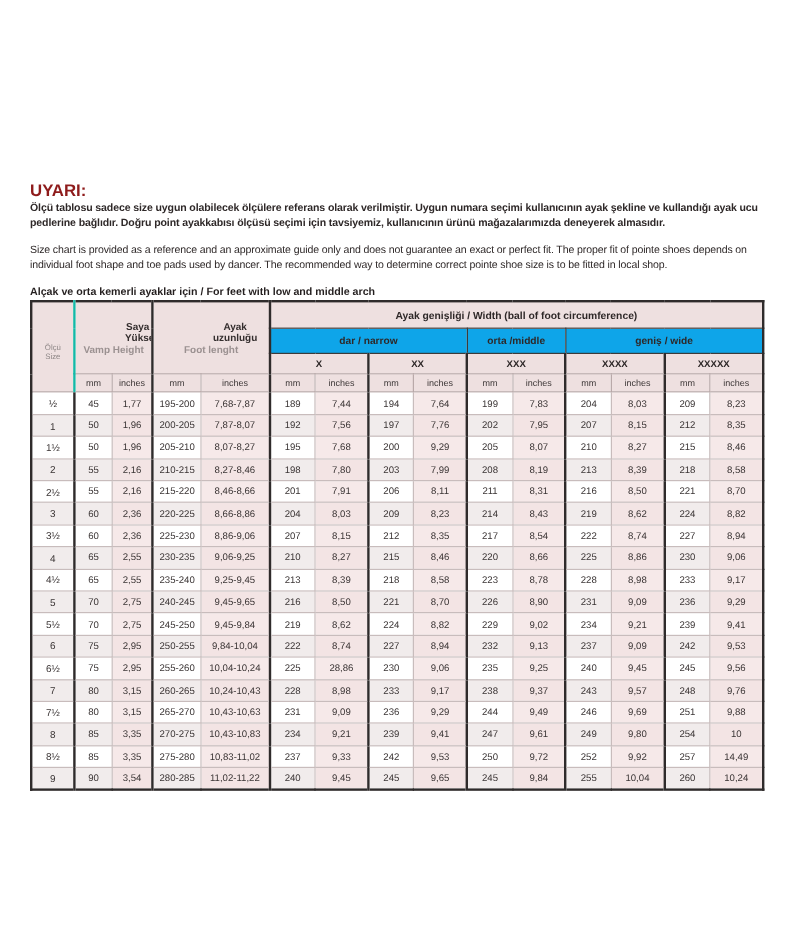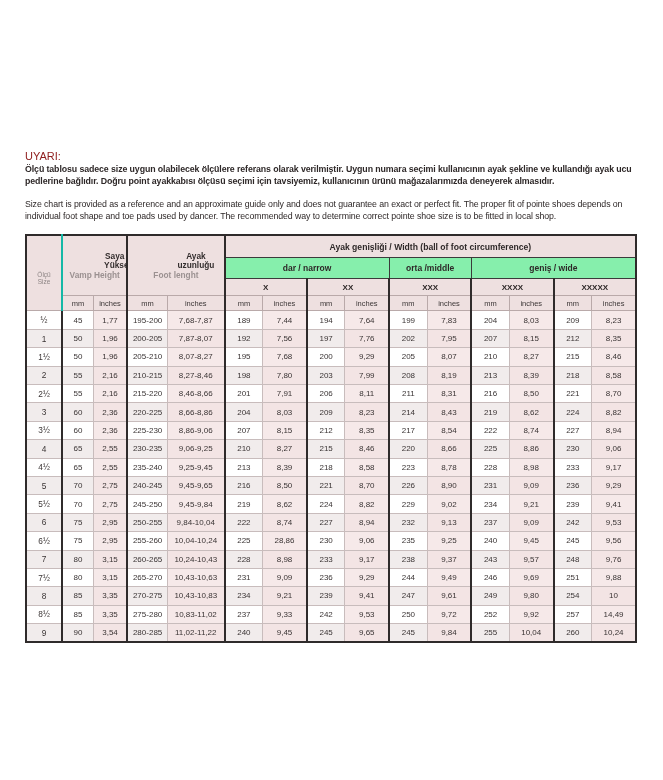--- a/index.html
+++ b/index.html
@@ -6,21 +6,21 @@
   .page{
     position:relative;
     width:663px;height:780px;
     background:#ffffff;
     font-family:"Liberation Sans","DejaVu Sans",sans-serif;
     color:#2e2828;
     overflow:hidden;
   }
   .content{position:absolute;left:25px;top:150px;width:614px;}
   .red-heading{
-    color:#8e1b1b;font-weight:normal;font-size:11px;letter-spacing:0;
+    color:#8e1b1b;font-weight:bold;font-size:14px;letter-spacing:0;
     margin:0 0 2px 0;
   }
   .para{
     font-size:8.8px;line-height:1.32;letter-spacing:-0.1px;
     margin:0 0 12px 0;color:#2e2828;
   }
   .para.bold{font-weight:bold;}
   .arch-heading{
     font-size:8.9px;font-weight:bold;color:#241f1f;margin:10px 0 2px 0;
   }
@@ -34,21 +34,21 @@
     font-size:8px;color:#3a3434;
     border:2px solid #2f2b2b;
   }
   .size-table th,.size-table td{
     padding:0 1px;text-align:center;vertical-align:middle;
     overflow:hidden;
   }
   
   .size-table thead th{background:#eee0e0;font-weight:bold;border:1px solid #b9a9a9;}
   .size-table thead tr.h1 th{height:21px;}
-  .size-table thead tr.h2 th{height:20px;background:#86efac;border:1px solid #3b3b3b;font-weight:bold;font-size:8.5px;color:#2e2828;}
+  .size-table thead tr.h2 th{height:20px;background:#0ea5e9;border:1px solid #3b3b3b;font-weight:bold;font-size:8.5px;color:#2e2828;}
   .size-table thead tr.h3 th{height:16px;font-size:8px;color:#2e2828;}
   .size-table thead tr.h4 th{height:14px;font-weight:normal;font-size:7.5px;color:#3d3737;}
   .size-table thead th.grp{border-right:2px solid #2f2b2b;}
   .size-table thead th.size-h{border-right:2px solid #14b8a6;font-size:6.8px;line-height:1.15;margin-top:32px;}
   .size-table thead th.size-h .t1{font-weight:bold;color:#332d2d;}
   .size-table thead th.size-h .t2{font-weight:normal;color:#8d8585;font-size:6.5px;}
   .size-table thead th .t1{font-size:8.3px;color:#332d2d;line-height:1.15;padding-left:40px;}
   .size-table thead th .t2{font-size:8.3px;color:#9b9191;font-weight:bold;line-height:1.15;}
   .size-table thead th.width-title{font-size:8.6px;color:#2e2828;border-bottom:1px solid #3b3b3b;}
   
@@ -67,20 +67,21 @@
 <body>
 
 <div class="page">
   <div class="content">
 
     <p class="red-heading">UYARI:</p>
     <p class="para bold">Ölçü tablosu sadece size uygun olabilecek ölçülere referans olarak verilmiştir. Uygun numara seçimi kullanıcının ayak şekline ve kullandığı ayak ucu pedlerine bağlıdır. Doğru point ayakkabısı ölçüsü seçimi için tavsiyemiz, kullanıcının ürünü mağazalarımızda deneyerek almasıdır.</p>
 
     <p class="para">Size chart is provided as a reference and an approximate guide only and does not guarantee an exact or perfect fit. The proper fit of pointe shoes depends on  individual foot shape and toe pads used by dancer. The recommended way to determine correct pointe shoe size is to be fitted in local shop.</p>
 
+    <p class="arch-heading">Alçak ve orta kemerli ayaklar için / For feet with low and middle arch</p>
 
     <table class="size-table">
       <colgroup>
         <col style="width:36px">
         <col style="width:31px">
           <col style="width:34px">
         <col style="width:40px">
           <col style="width:57px">
         <col style="width:38px">
           <col style="width:44px">

